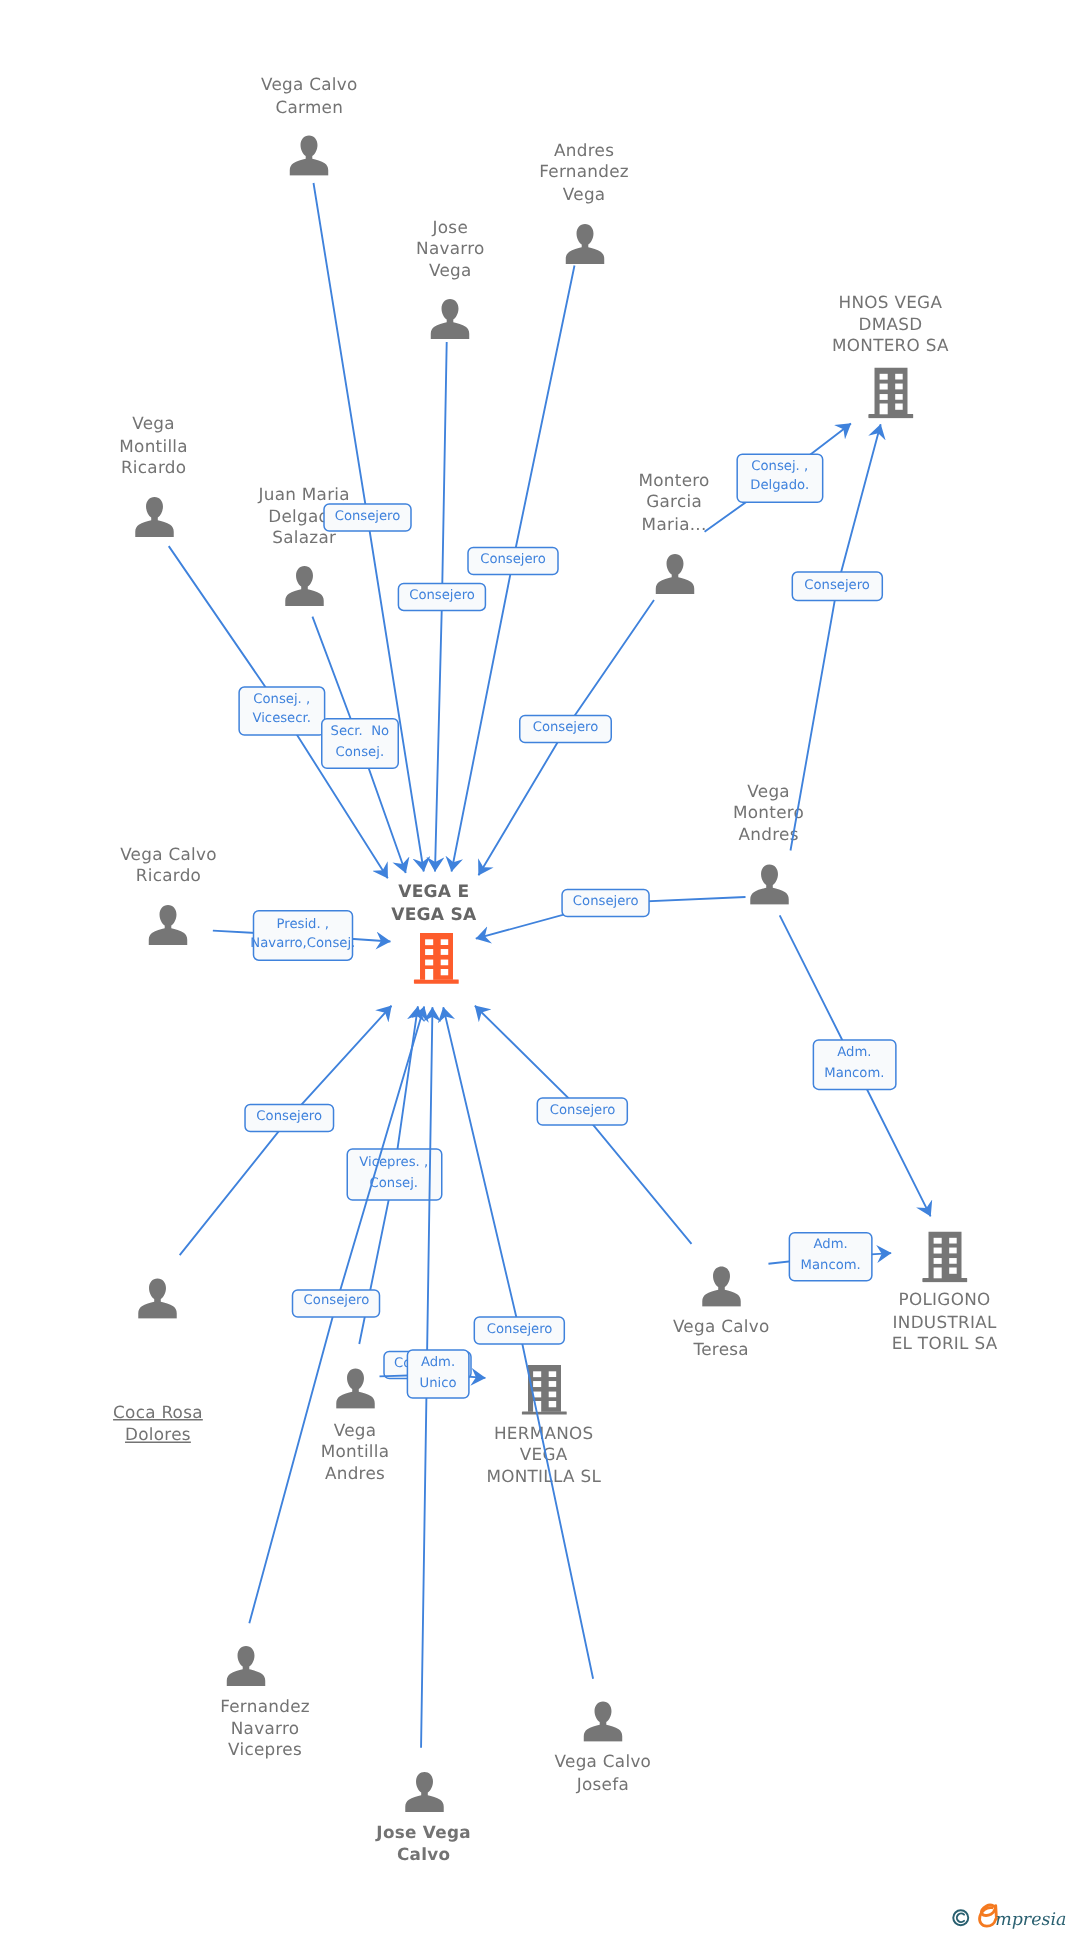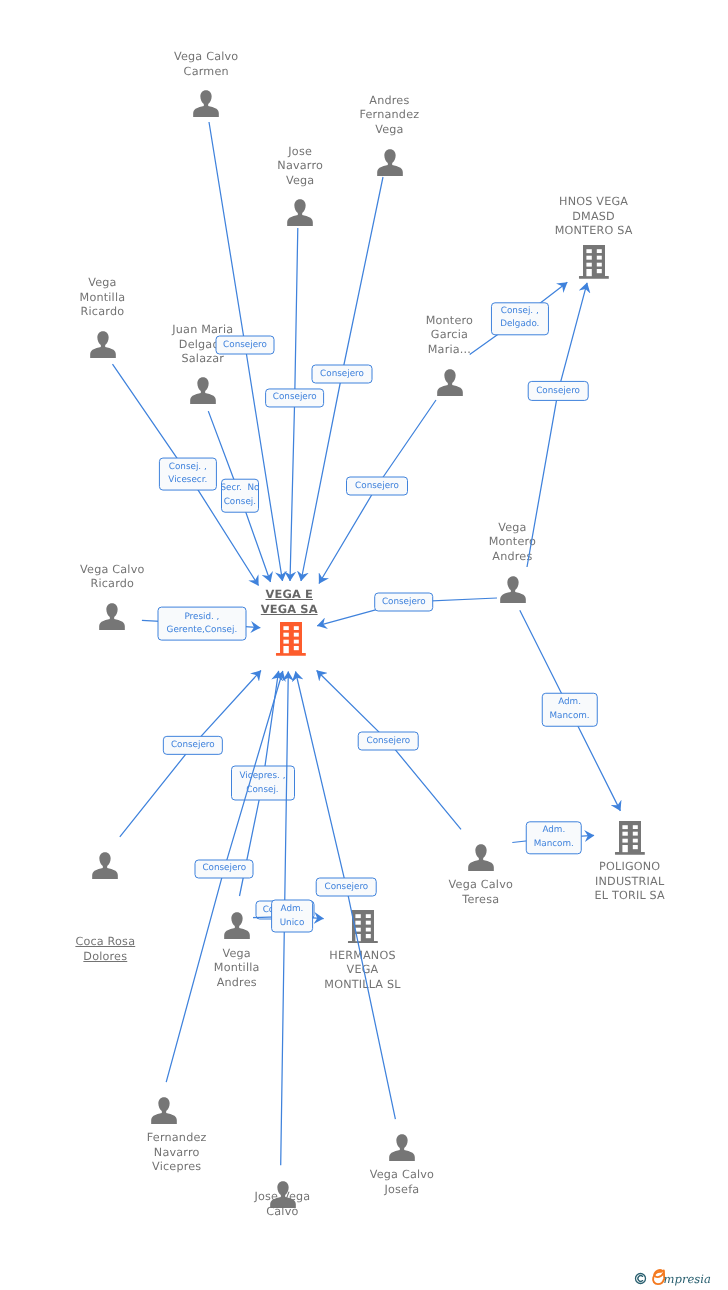--- a/index.html
+++ b/index.html
@@ -167,21 +167,21 @@
                 <rect x="7.6" y="10.7" width="5.4" height="4.0"></rect>
                 <rect x="18.0" y="10.7" width="5.0" height="3.9"></rect>
                 <rect x="7.6" y="17.7" width="5.4" height="3.9"></rect>
                 <rect x="18.0" y="17.7" width="5.0" height="3.8"></rect>
                 <rect x="7.6" y="24.0" width="5.4" height="7.2"></rect>
                 <rect x="18.0" y="24.0" width="5.0" height="4.2"></rect>
               </g>
             </g>
           </svg>
         </div>
-        <div class="node-label" style="top:586.5999999999999px;text-decoration:underline;">
+        <div class="node-label" style="top:586.5999999999999px;">
           <div>VEGA E</div>
           <div>VEGA SA</div>
         </div>
       </div>
       <div class="node" style="left: 105.4px; top: 0px;">
         <div class="icon-wrap" style="position:absolute;left:0;top:852.1px;transform:translateX(-50%);">
           <svg class="icon" width="27" height="27" viewBox="0 0 64 64" xmlns="http://www.w3.org/2000/svg">
             <path fill="#767676" d="M32 0.6c-8.1 0-13.4 6.5-13.4 15.1 0 7.4 3.7 14.6 8.2 17.6l0 4.4c-5.7 1.2-14.7 3.6-19.6 6.8C3.7 47.1 1.6 50.7 1.6 55.6l0 8.8 60.8 0 0-8.8c0-4.9-2.1-8.5-5.6-11.1-4.9-3.2-13.9-5.6-19.6-6.8l0-4.4c4.5-3.0 8.2-10.2 8.2-17.6C45.4 7.1 40.1 0.6 32 0.6z"></path>
           </svg>
         </div>
@@ -274,21 +274,21 @@
           <div>Navarro</div>
           <div>Vicepres</div>
         </div>
       </div>
       <div class="node" style="left: 282.5px; top: 0px;">
         <div class="icon-wrap" style="position:absolute;left:0;top:1180.5px;transform:translateX(-50%);">
           <svg class="icon" width="27" height="27" viewBox="0 0 64 64" xmlns="http://www.w3.org/2000/svg">
             <path fill="#767676" d="M32 0.6c-8.1 0-13.4 6.5-13.4 15.1 0 7.4 3.7 14.6 8.2 17.6l0 4.4c-5.7 1.2-14.7 3.6-19.6 6.8C3.7 47.1 1.6 50.7 1.6 55.6l0 8.8 60.8 0 0-8.8c0-4.9-2.1-8.5-5.6-11.1-4.9-3.2-13.9-5.6-19.6-6.8l0-4.4c4.5-3.0 8.2-10.2 8.2-17.6C45.4 7.1 40.1 0.6 32 0.6z"></path>
           </svg>
         </div>
-        <div class="node-label" style="top:1190px;">
+        <div class="node-label" style="top:1215px;font-weight:bold;">
           <div>Jose Vega</div>
           <div>Calvo</div>
         </div>
       </div>
       <div class="node" style="left: 402px; top: 0px;">
         <div class="icon-wrap" style="position:absolute;left:0;top:1133.5px;transform:translateX(-50%);">
           <svg class="icon" width="27" height="27" viewBox="0 0 64 64" xmlns="http://www.w3.org/2000/svg">
             <path fill="#767676" d="M32 0.6c-8.1 0-13.4 6.5-13.4 15.1 0 7.4 3.7 14.6 8.2 17.6l0 4.4c-5.7 1.2-14.7 3.6-19.6 6.8C3.7 47.1 1.6 50.7 1.6 55.6l0 8.8 60.8 0 0-8.8c0-4.9-2.1-8.5-5.6-11.1-4.9-3.2-13.9-5.6-19.6-6.8l0-4.4c4.5-3.0 8.2-10.2 8.2-17.6C45.4 7.1 40.1 0.6 32 0.6z"></path>
           </svg>
         </div>
@@ -320,33 +320,33 @@
       <div class="edge-group">
         <svg class="edge-svg" viewBox="0 0 728 1290" xmlns="http://www.w3.org/2000/svg">
           <polyline points="112.5,364.1 187.8,473.8 258.5,585.5" fill="none" stroke="#3f82dc" stroke-width="1.25" marker-end="url(#arr)"></polyline>
         </svg>
         <div class="elabel" style="left: 187.8px; top: 473.8px; width: 58.2px; height: 32.9px;"><span>Consej. ,</span><span>Vicesecr.</span></div>
       </div>
       <div class="edge-group">
         <svg class="edge-svg" viewBox="0 0 728 1290" xmlns="http://www.w3.org/2000/svg">
           <polyline points="208.3,411.1 239.9,495.5 270.5,582" fill="none" stroke="#3f82dc" stroke-width="1.25" marker-end="url(#arr)"></polyline>
         </svg>
-        <div class="elabel" style="left: 239.9px; top: 495.5px; width: 38px; height: 34.6px;"><span>Secr.  No</span><span>Consej.</span></div>
+        <div class="elabel" style="left: 239.9px; top: 495.5px; width: 52px; height: 34.6px;"><span>Secr.  No</span><span>Consej.</span></div>
       </div>
       <div class="edge-group">
         <svg class="edge-svg" viewBox="0 0 728 1290" xmlns="http://www.w3.org/2000/svg">
           <polyline points="436,400 377,486 319,583.5" fill="none" stroke="#3f82dc" stroke-width="1.25" marker-end="url(#arr)"></polyline>
         </svg>
         <div class="elabel" style="left: 377px; top: 486px; width: 62px; height: 19px;"><span>Consejero</span></div>
       </div>
       <div class="edge-group">
         <svg class="edge-svg" viewBox="0 0 728 1290" xmlns="http://www.w3.org/2000/svg">
           <polyline points="141.9,620.4 201.9,623.7 260.3,627.7" fill="none" stroke="#3f82dc" stroke-width="1.25" marker-end="url(#arr)"></polyline>
         </svg>
-        <div class="elabel" style="left: 201.9px; top: 623.7px; width: 89px; height: 34.8px;"><span>Presid. ,</span><span>Gerente,Consej.</span></div>
+        <div class="elabel" style="left: 201.9px; top: 623.7px; width: 67px; height: 34.8px;"><span>Presid. ,</span><span>Navarro,Consej.</span></div>
       </div>
       <div class="edge-group">
         <svg class="edge-svg" viewBox="0 0 728 1290" xmlns="http://www.w3.org/2000/svg">
           <polyline points="497,598 403.8,602.1 317.2,625.8" fill="none" stroke="#3f82dc" stroke-width="1.25" marker-end="url(#arr)"></polyline>
         </svg>
         <div class="elabel" style="left: 403.8px; top: 602.1px; width: 59.6px; height: 19px;"><span>Consejero</span></div>
       </div>
       <div class="edge-group">
         <svg class="edge-svg" viewBox="0 0 728 1290" xmlns="http://www.w3.org/2000/svg">
           <polyline points="469.7,354.5 519.8,318.7 567.3,282.3" fill="none" stroke="#3f82dc" stroke-width="1.25" marker-end="url(#arr)"></polyline>

